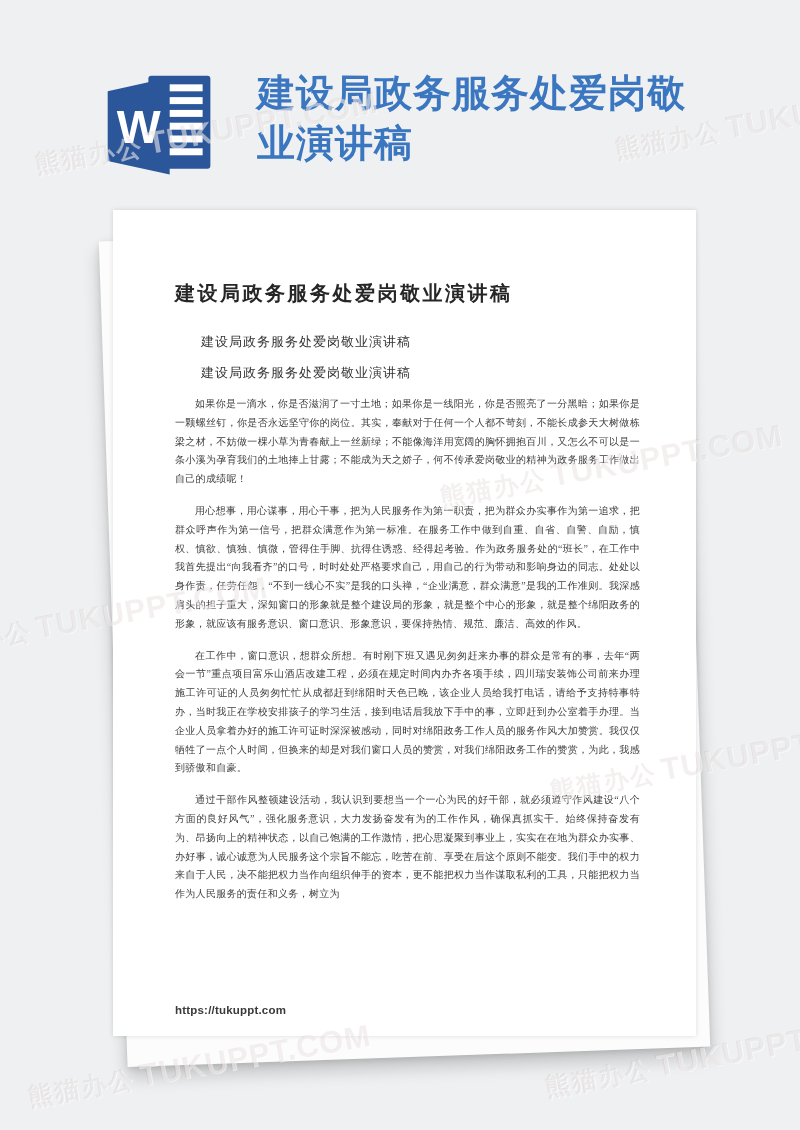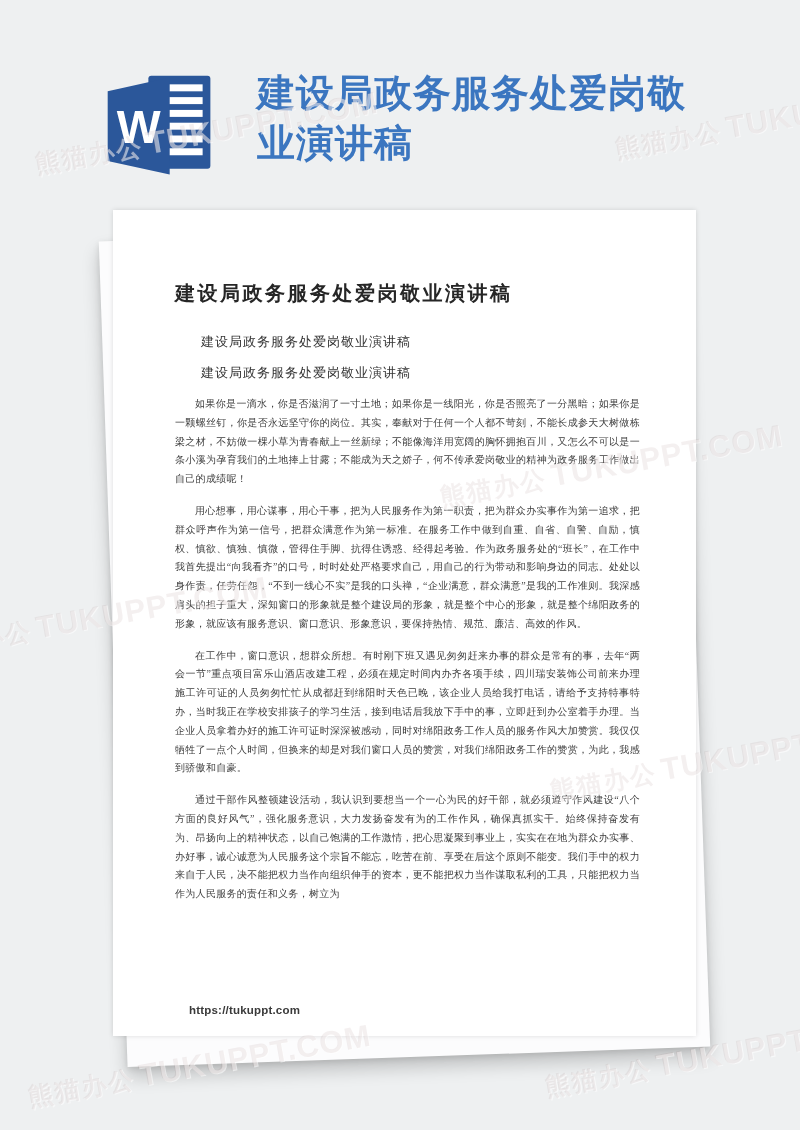--- a/index.html
+++ b/index.html
@@ -42,21 +42,21 @@
   .doc-subtitle{
     margin-top:26px;font-size:13px;letter-spacing:1px;
     text-indent:2em;color:#333;
   }
   .doc-subtitle + .doc-subtitle{margin-top:13px;}
   .doc-para{
     margin:13px 0 0;font-size:10px;line-height:18.8px;
     letter-spacing:0.3px;text-indent:2em;text-align:justify;color:#3c3c3c;
   }
   .doc-footer{
-    position:absolute;left:76px;bottom:20px;
+    position:absolute;left:62px;bottom:20px;
     font-family:"Liberation Sans",sans-serif;
     font-size:11.5px;font-weight:bold;color:#3a3a3a;letter-spacing:0.2px;
   }
 
   
   .wm{
     position:absolute;z-index:6;white-space:nowrap;pointer-events:none;
     transform:rotate(-10deg);transform-origin:left center;
     font-family:"Liberation Sans",sans-serif;font-weight:800;
     color:rgba(150,105,105,0.10);

